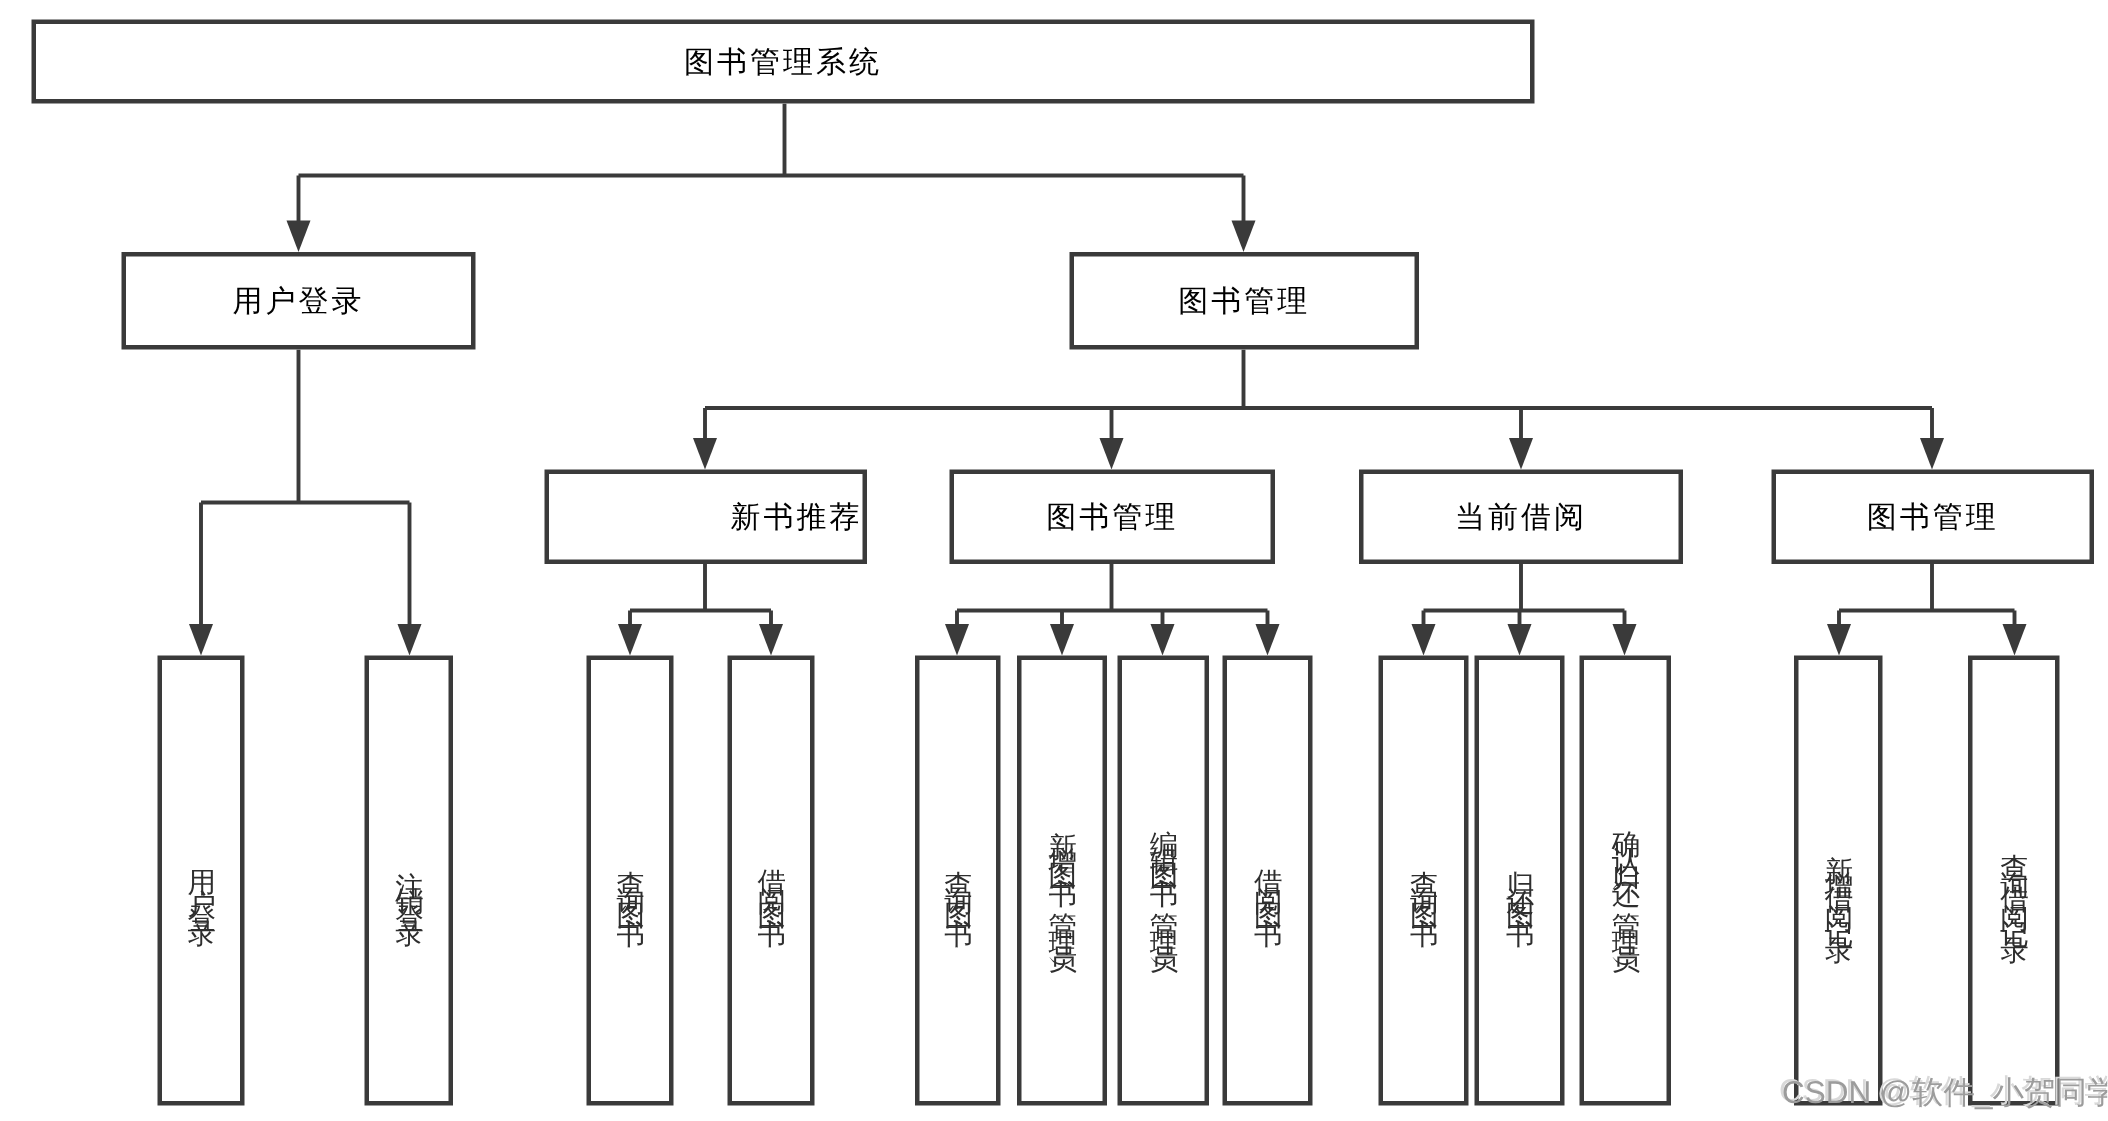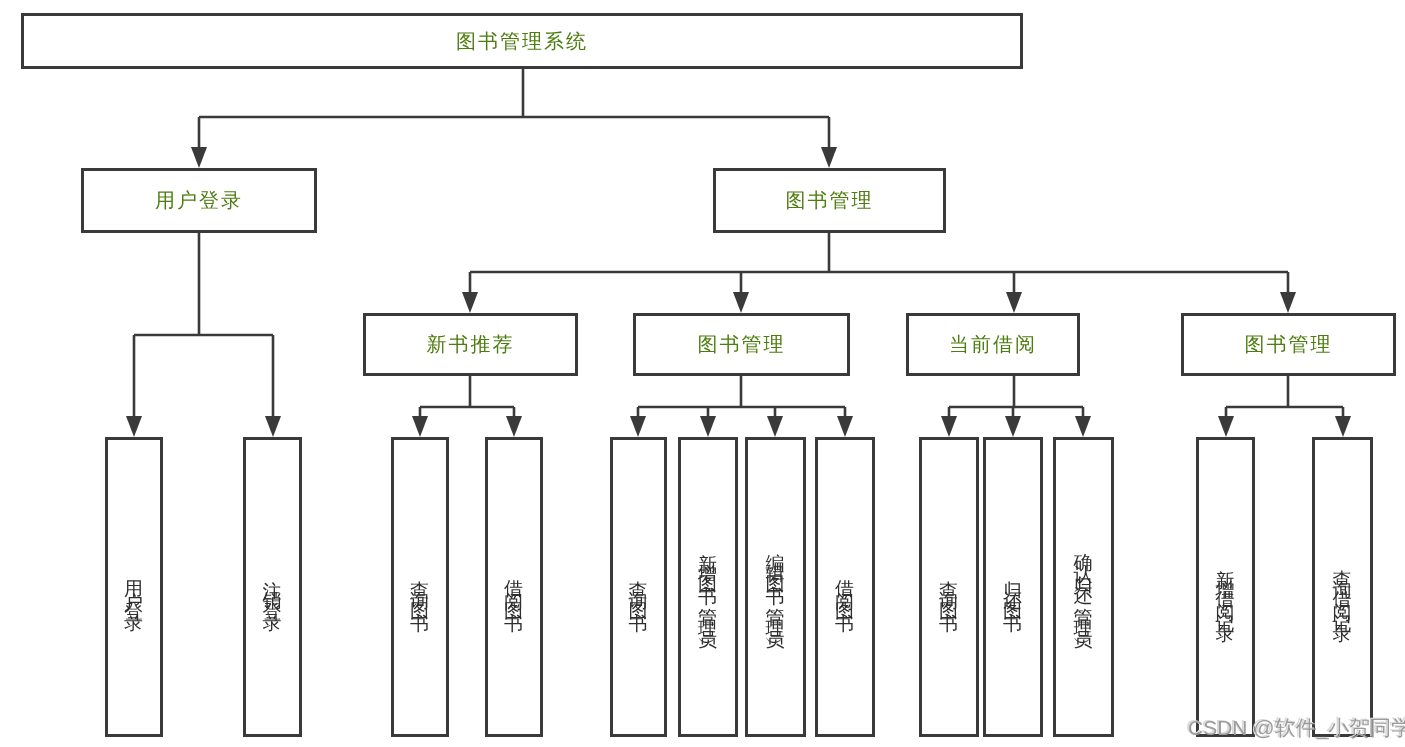--- a/index.html
+++ b/index.html
@@ -24,21 +24,21 @@
     background: #ffffff;
     display: flex;
     align-items: center;
     justify-content: center;
     color: #2e2e2e;
   }
   .hlabel {
     font-size: 20px;
     letter-spacing: 2px;
     white-space: nowrap;
-    color: #4d7c0f;
+    color: #000000;
   }
   .vlabel {
     writing-mode: vertical-rl;
     text-orientation: mixed;
     font-size: 19px;
     line-height: 1;
     letter-spacing: 11px;
     color: #2e2e2e;
     white-space: nowrap;
   }
@@ -145,27 +145,27 @@
     <span class="hlabel">图书管理系统</span>
   </div>
 
   <div class="node" style="left:81px; top:168px; width:236px; height:65px;">
     <span class="hlabel">用户登录</span>
   </div>
   <div class="node" style="left:713px; top:168px; width:233px; height:65px;">
     <span class="hlabel">图书管理</span>
   </div>
 
-  <div class="node" style="left:363px; top:313px; width:215px; height:63px;">
+  <div class="node" style="left:363px; top:313px; width:215px; height:63px;justify-content:flex-end;">
     <span class="hlabel">新书推荐</span>
   </div>
   <div class="node" style="left:633px; top:313px; width:217px; height:63px;">
     <span class="hlabel">图书管理</span>
   </div>
-  <div class="node" style="left:906px; top:313px; width:174px; height:63px;">
+  <div class="node" style="left:906px; top:313px; width:216px; height:63px;">
     <span class="hlabel">当前借阅</span>
   </div>
   <div class="node" style="left:1181px; top:313px; width:215px; height:63px;">
     <span class="hlabel">图书管理</span>
   </div>
 
   <div class="node" style="left:105px; top:437px; width:58px; height:300px;">
     <span class="vlabel">用户登录</span>
   </div>
   <div class="node" style="left:243px; top:437px; width:59px; height:300px;">

